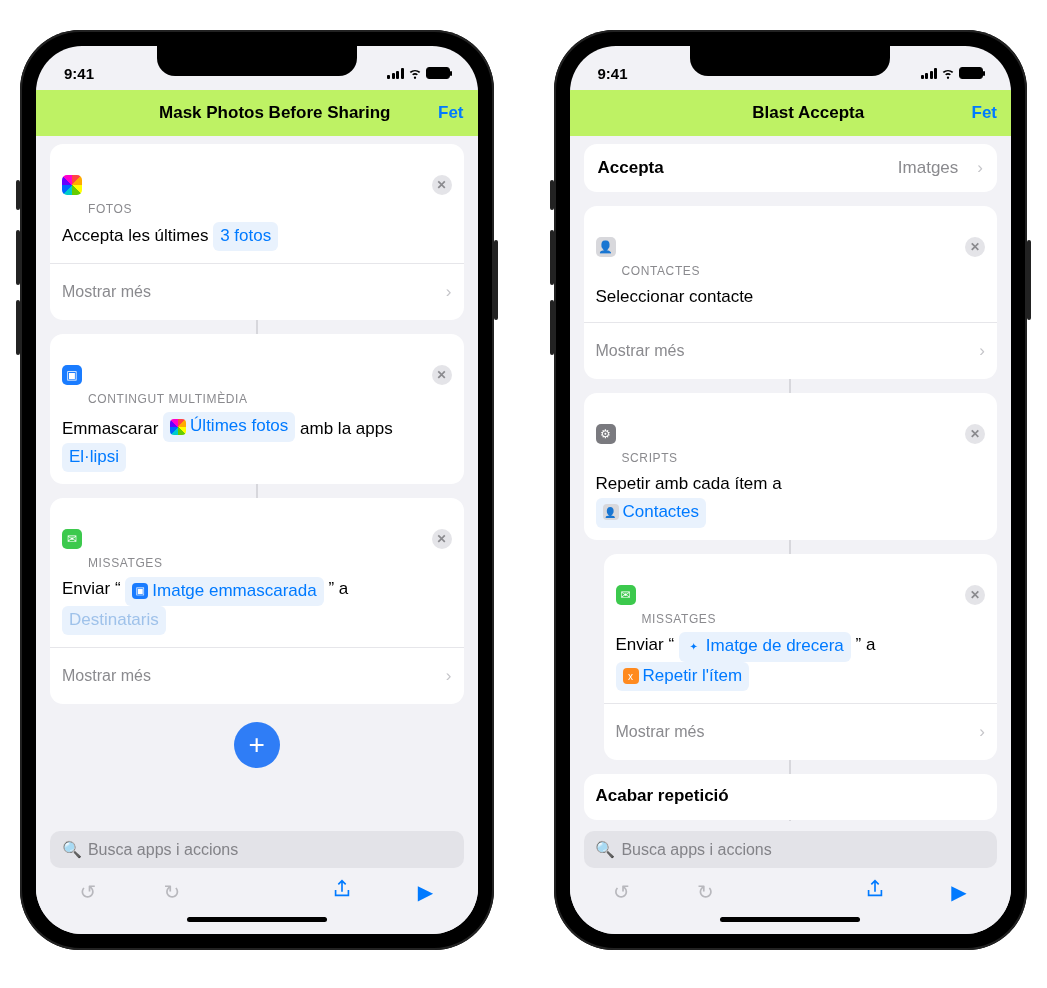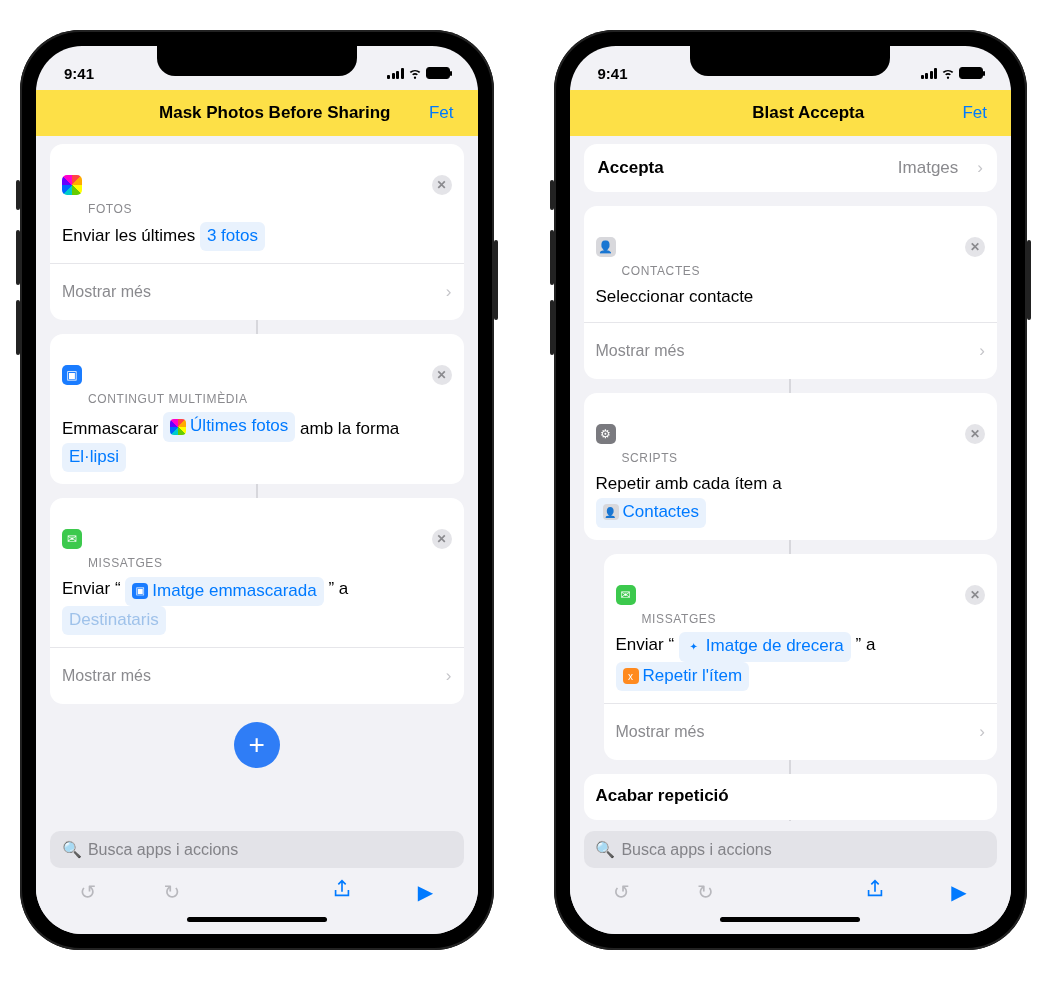--- a/index.html
+++ b/index.html
@@ -69,25 +69,25 @@
   .bars span:nth-child(3){height:8px;} .bars span:nth-child(4){height:11px;}
   .battery { width:24px; height:12px; border:1.5px solid #000; border-radius:3px; position:relative; }
   .battery::after { content:""; position:absolute; right:-3px; top:3px; width:2px; height:5px; background:#000; border-radius:1px;}
   .battery div { width:100%; height:100%; background:#000; border-radius:1px;}
   .navbar {
     height: 46px;
     display: flex;
     align-items: center;
     justify-content: center;
     position: relative;
-    background:#fde047;
+    background:#bef264;
     padding-left:36px;
   }
   .nav-title { font-size: 17px; font-weight: 600; }
-  .nav-done { position:absolute; right:24px; font-size:17px; color:#007aff; font-weight:400; }
+  .nav-done { position:absolute; right:14px; font-size:17px; color:#007aff; font-weight:700; }
   .content {
     flex: 1;
     overflow: hidden;
     padding: 8px 14px 0;
   }
   .card {
     background: #fff;
     border-radius: 13px;
     margin-bottom: 0;
     padding-top: 10px;
@@ -211,21 +211,21 @@
 
     <div class="content">
 
       <div class="card">
         <div class="card-header">
           <span class="app-icon ic-photos"></span>
           <span class="card-label">FOTOS</span>
           <span class="close-x">✕</span>
         </div>
         <div class="card-body">
-          <span>Enviar les últimes </span>
+          <span>Accepta les últimes </span>
           <span class="token">3 fotos</span>
         </div>
         <div class="divider-row">
           <span>Mostrar més</span>
           <span class="chev">›</span>
         </div>
       </div>
       <div class="connector"></div>
 
       <div class="card">
@@ -233,21 +233,21 @@
           <span class="app-icon ic-media">▣</span>
           <span class="card-label">CONTINGUT MULTIMÈDIA</span>
           <span class="close-x">✕</span>
         </div>
         <div class="card-body">
           <span>Emmascarar </span>
           <span class="token">
             <span class="mini ic-photos"></span>
             <span>Últimes fotos</span>
           </span>
-          <span> amb la forma </span>
+          <span> amb la apps </span>
           <span class="token">El·lipsi</span>
         </div>
       </div>
       <div class="connector"></div>
 
       <div class="card">
         <div class="card-header">
           <span class="app-icon ic-msg">✉</span>
           <span class="card-label">MISSATGES</span>
           <span class="close-x">✕</span>

